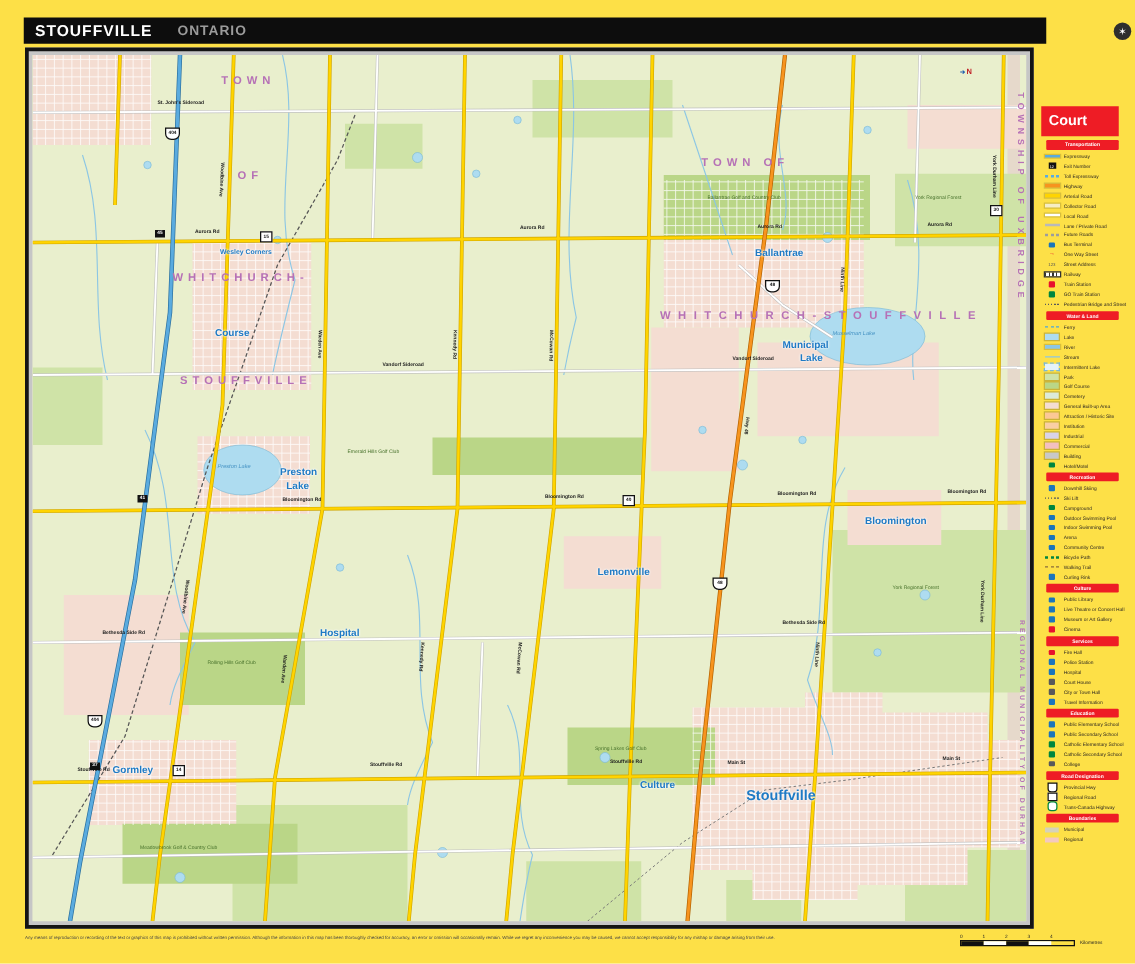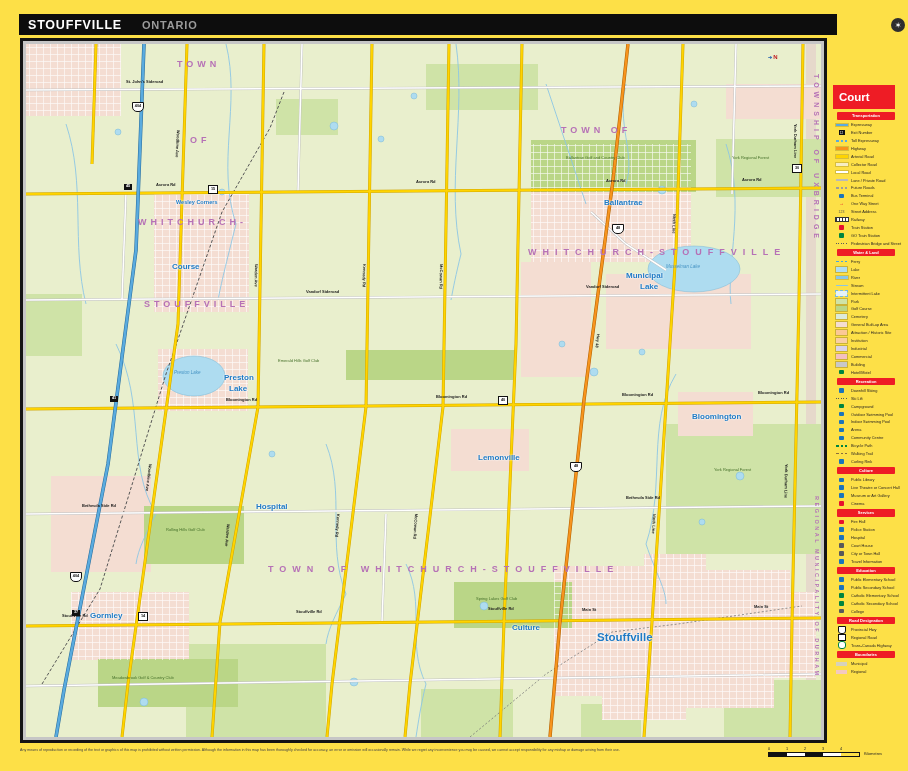--- a/index.html
+++ b/index.html
@@ -223,21 +223,20 @@
         </g>
       </svg>
       <div id="map-labels">
         <div class="north" style="left:742px;top:10px;">N</div>
       <div class="lbl muni" style="left: 151px; top: 16px;">TOWN</div>
           <div class="lbl muni" style="left: 164px; top: 92px;">OF</div>
           <div class="lbl muni" style="left: 112px; top: 174px;">WHITCHURCH-</div>
           <div class="lbl muni" style="left: 118px; top: 256px;">STOUFFVILLE</div>
           <div class="lbl muni" style="left: 535px; top: 82px;">TOWN OF</div>
           <div class="lbl muni muni-long" style="left: 502px; top: 204px;">WHITCHURCH-STOUFFVILLE</div>
-          <div class="lbl muni muni-long" style="left: 242px; top: 521px;">TOWN OF WHITCHURCH-STOUFFVILLE</div>
           <div class="lbl muni muni-v" style="left: 786px; top: 30px;">TOWNSHIP OF UXBRIDGE</div>
           <div class="lbl muni muni-v muni-xs" style="left: 788px; top: 452px;">REGIONAL MUNICIPALITY OF DURHAM</div>
           <div class="lbl place place-sm" style="left: 150px; top: 155px;">Wesley Corners</div>
           <div class="lbl place" style="left: 146px; top: 219px;">Course</div>
           <div class="lbl place" style="left: 578px; top: 155px;">Ballantrae</div>
           <div class="lbl place" style="left: 600px; top: 228px;">Municipal</div>
           <div class="lbl place" style="left: 614px; top: 239px;">Lake</div>
           <div class="lbl water-l" style="left: 640px; top: 221px;">Musselman Lake</div>
           <div class="lbl place" style="left: 198px; top: 330px;">Preston</div>
           <div class="lbl place" style="left: 203px; top: 341px;">Lake</div>

